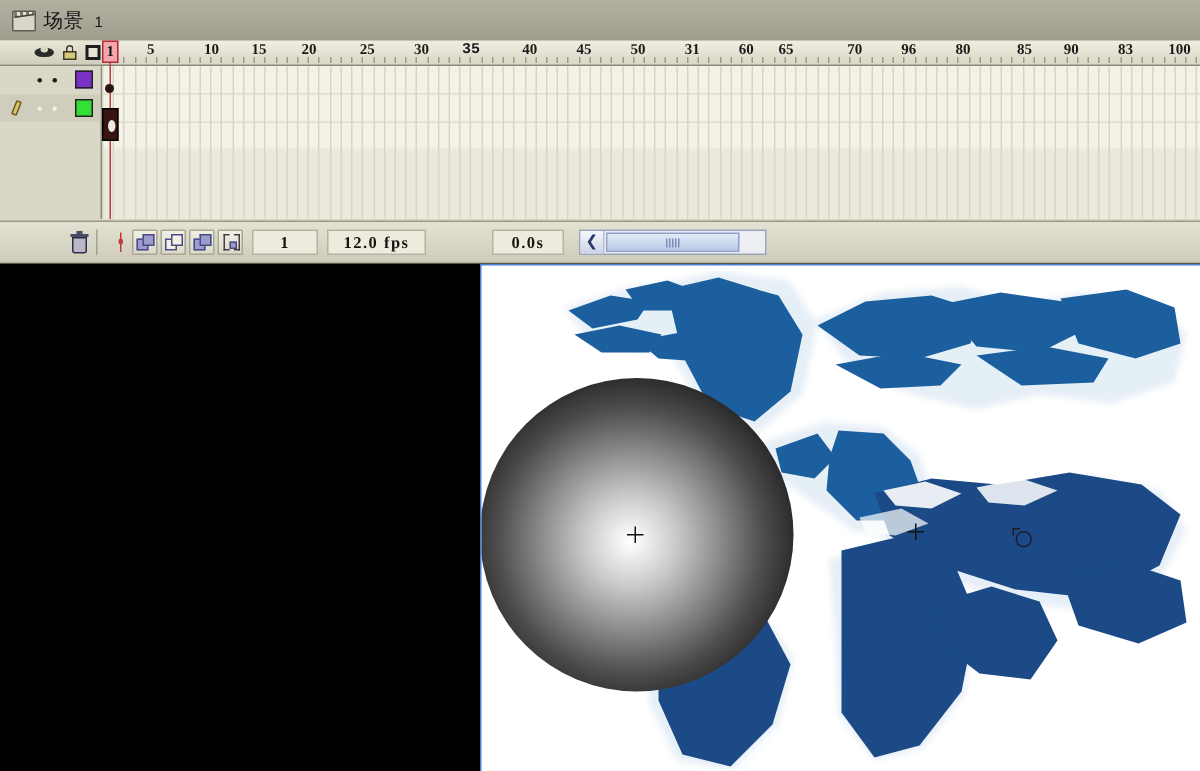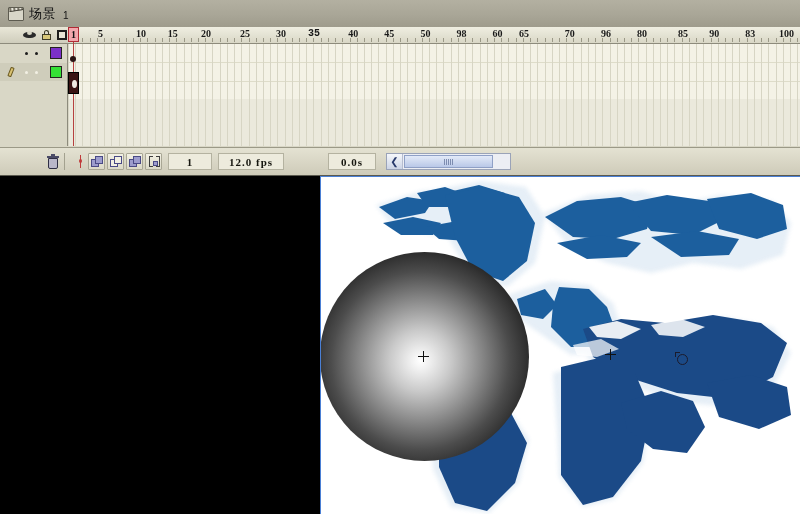--- a/index.html
+++ b/index.html
@@ -315,21 +315,21 @@
         <div class="rnum" style="left: 32.49px;">5</div>
         <div class="rnum" style="left: 73px;">10</div>
         <div class="rnum" style="left: 104.69px;">15</div>
         <div class="rnum" style="left: 138px;">20</div>
         <div class="rnum" style="left: 176.89px;">25</div>
         <div class="rnum" style="left: 212.99px;">30</div>
         <div class="rnum" style="left: 246px; font-family: Liberation Mono, monospace;">35</div>
         <div class="rnum" style="left: 285.19px;">40</div>
         <div class="rnum" style="left: 321.29px;">45</div>
         <div class="rnum" style="left: 357.39px;">50</div>
-        <div class="rnum" style="left: 393.49px;">98</div>
+        <div class="rnum" style="left: 393.49px;">31</div>
         <div class="rnum" style="left: 429.59px;">60</div>
         <div class="rnum" style="left: 456px;">65</div>
         <div class="rnum" style="left: 501.79px;">70</div>
         <div class="rnum" style="left: 537.89px;">96</div>
         <div class="rnum" style="left: 573.99px;">80</div>
         <div class="rnum" style="left: 615px;">85</div>
         <div class="rnum" style="left: 646.19px;">90</div>
         <div class="rnum" style="left: 682.29px;">83</div>
         <div class="rnum" style="left: 718.39px;">100</div>
       </div>

